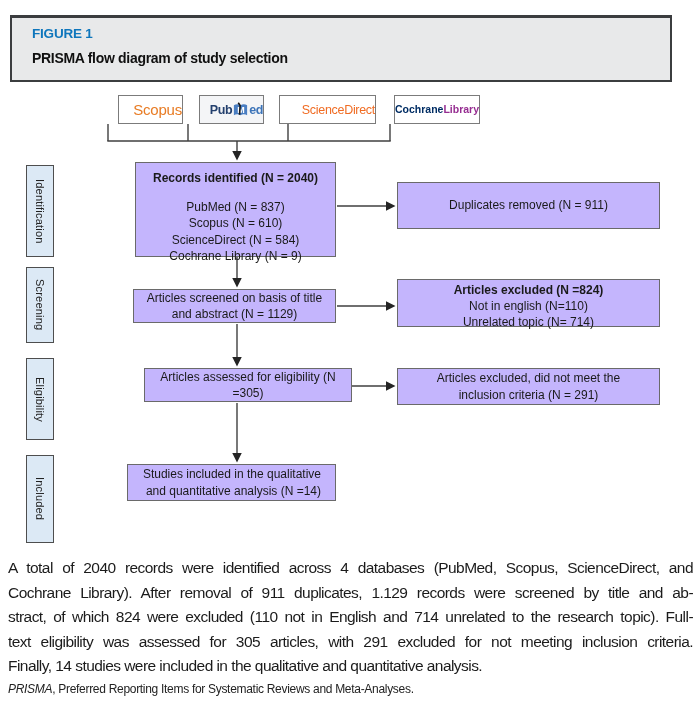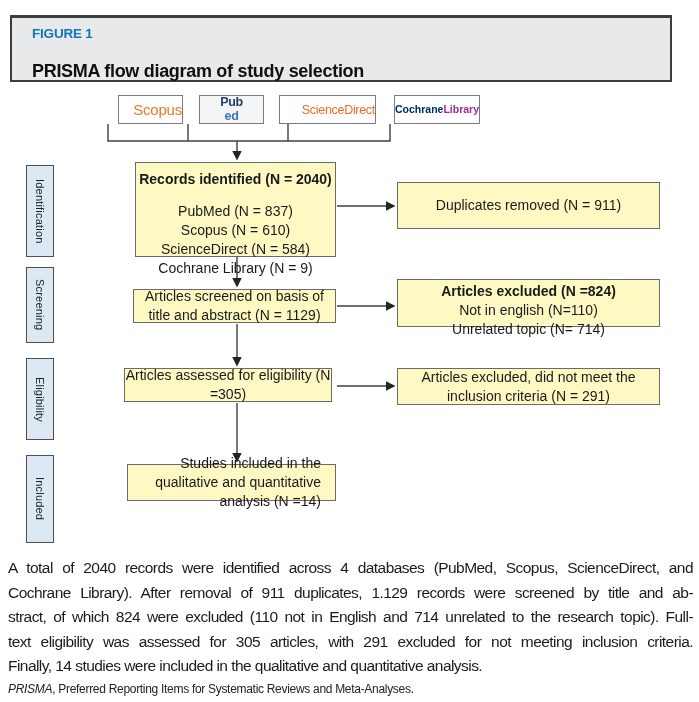--- a/index.html
+++ b/index.html
@@ -7,29 +7,29 @@
   body { font-family: "Liberation Sans", sans-serif; }
   #stage { position: relative; width: 699px; height: 702px; background: #fff; overflow: hidden; }
 
   
   .fig-header {
     position: absolute; left: 10px; top: 15px; width: 662px; height: 67px;
     background: #e8e9ea; border: 2px solid #3b3d3f; border-top-width: 3px;
     padding: 8px 0 0 20px;
   }
   .fig-label { color: #0e76bc; font-weight: bold; font-size: 13.5px; letter-spacing: -0.2px; }
-  .fig-title { color: #101010; font-weight: bold; font-size: 18px; letter-spacing: -0.3px; margin-top: 20px; }
+  .fig-title { color: #101010; font-weight: bold; font-size: 14px; letter-spacing: -0.3px; margin-top: 9px; }
 
   
   .logo-box {
     position: absolute; top: 95px; height: 29px; background: #fff;
     border: 1.4px solid #7b7b7b; display: flex; align-items: center; justify-content: flex-end; margin-left: 46px;
   }
   .logo-scopus { left: 72px; width: 65px; color: #e87b23; font-size: 15px; letter-spacing: -0.2px; }
-  .logo-pubmed { left: 153px; width: 65px; background: #f4f5f7; flex-direction: column; }
+  .logo-pubmed { left: 153px; width: 65px; background: #f4f5f7; }
   .pm-pub { color: #24406e; font-weight: bold; font-size: 12.5px; letter-spacing: -0.4px; }
   .pm-ed  { color: #3c74b9; font-weight: bold; font-size: 12.5px; letter-spacing: -0.4px; }
   .logo-sciencedirect { left: 233px; width: 97px; color: #f06c23; font-size: 12.5px; font-weight: 500; letter-spacing: -0.3px; }
   .logo-cochrane { left: 348px; width: 86px; gap: 4px; }
   .coch-text { display: flex; flex-direction: row; line-height: 1.05; font-size: 10.5px; font-weight: bold; }
   .coch-1 { color: #002d64; }
   .coch-2 { color: #962d91; }
 
   
   .stage-label {
@@ -37,31 +37,31 @@
     border: 1.4px solid #4e4e4e; display: flex; align-items: center; justify-content: center;
     writing-mode: vertical-rl; font-size: 11px; color: #222; letter-spacing: 0.2px;
   }
   .stage-identification { top: 165px; height: 92px; }
   .stage-screening      { top: 267px; height: 76px; }
   .stage-eligibility    { top: 358px; height: 82px; }
   .stage-included       { top: 455px; height: 88px; }
 
   
   .flow-box {
-    position: absolute; background: #fef9c3; border: 1.4px solid #6a6a6a;
-    font-size: 14px; color: #1a1a1a; text-align: center; line-height: 1.35;
+    position: absolute; background: #c4b5fd; border: 1.4px solid #6a6a6a;
+    font-size: 12px; color: #1a1a1a; text-align: center; line-height: 1.35;
   }
   .fb-center { display: flex; align-items: center; justify-content: center; }
   .box-records    { left: 135px; top: 162px; width: 201px; height: 95px; padding-top: 7px; }
   .box-records .bx-title { font-weight: bold; margin-bottom: 13px; }
   .box-duplicates { left: 397px; top: 182px; width: 263px; height: 47px; }
   .box-screened   { left: 133px; top: 289px; width: 203px; height: 34px; padding: 0 10px; }
   .box-excluded1  { left: 397px; top: 279px; width: 263px; height: 48px; padding-top: 2px; }
   .box-excluded1 .bx-title { font-weight: bold; }
-  .box-eligibility{ left: 124px; top: 368px; width: 208px; height: 34px; }
+  .box-eligibility{ left: 144px; top: 368px; width: 208px; height: 34px; }
   .box-excluded2  { left: 397px; top: 368px; width: 263px; height: 37px; padding: 0 18px; }
   .box-included   { left: 127px; top: 464px; width: 209px; height: 37px; padding: 0 14px; text-align: right; }
 
   .connectors { position: absolute; left: 0; top: 0; }
 
   
   .caption { position: absolute; left: 8px; top: 556px; width: 685px;
     font-size: 15.5px; letter-spacing: -0.55px; line-height: 24.6px; color: #1b1b1b; }
   .cap-line { text-align: justify; text-align-last: justify; white-space: normal; }
   .cap-line.last { text-align-last: left; }

